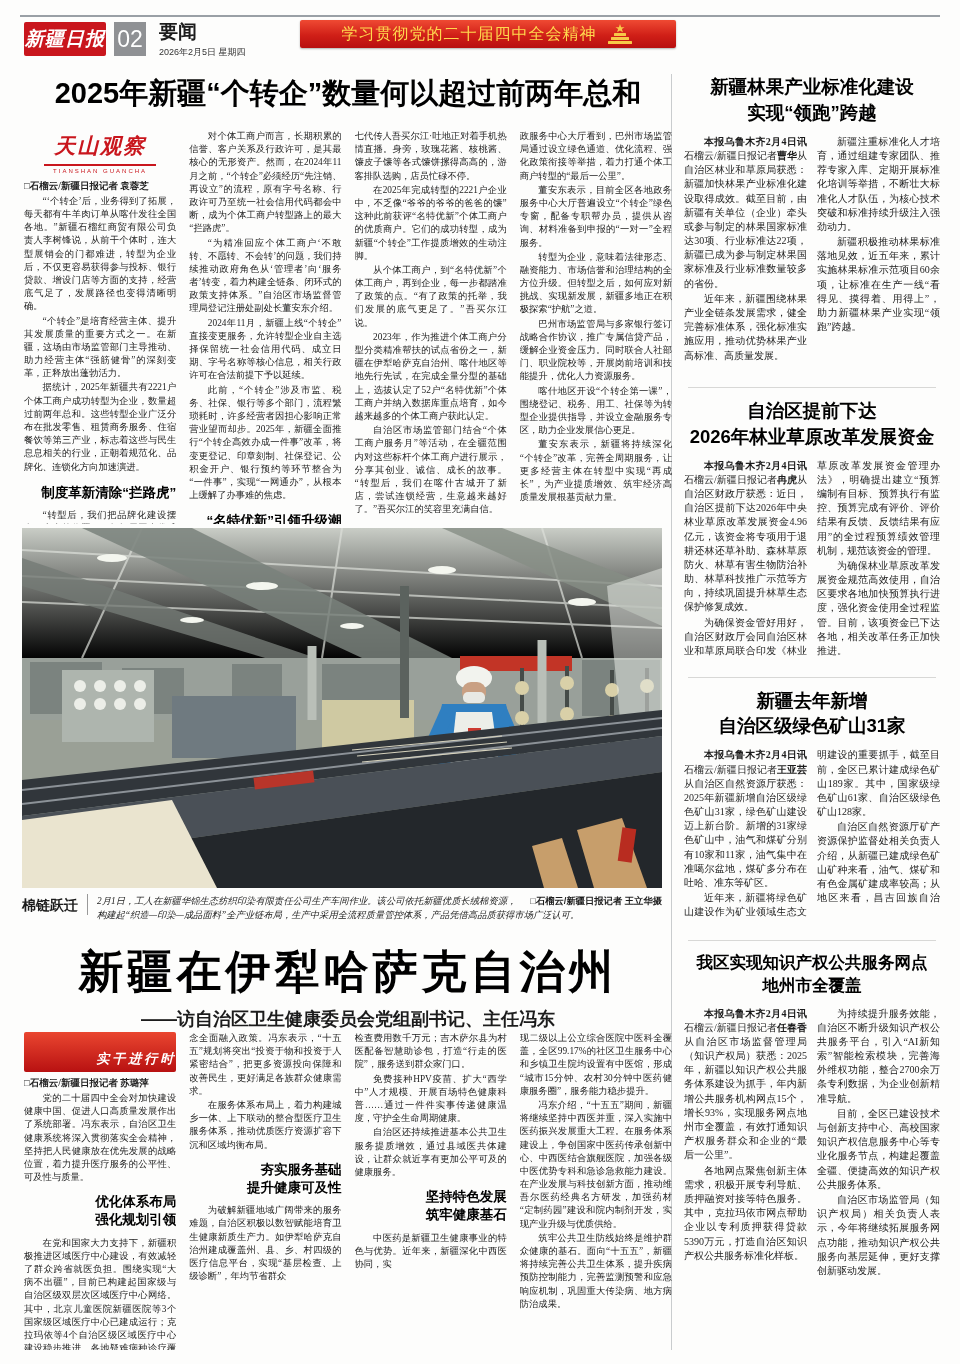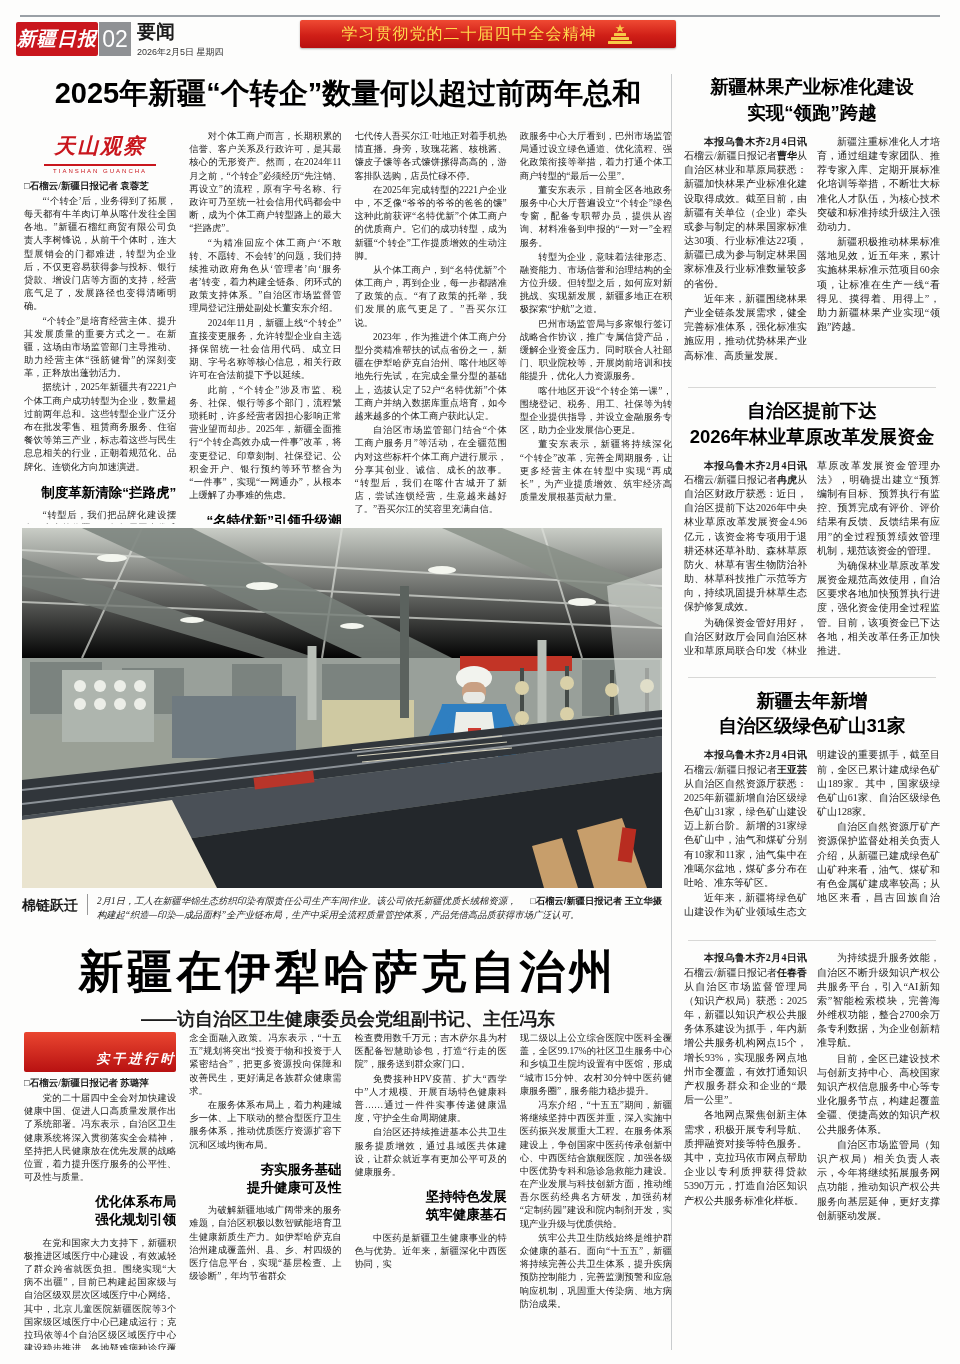--- a/index.html
+++ b/index.html
@@ -5,21 +5,21 @@
 <style>
   * { margin:0; padding:0; box-sizing:border-box; }
   html,body { width:960px; height:1364px; background:#f7f6f3; }
   body { font-family:"Liberation Serif", serif; color:#1c1c1c; }
   .page { position:relative; width:960px; height:1364px; background:#fdfdfc; overflow:hidden; }
 
   .top-rule { position:absolute; left:20px; top:15px; width:920px; height:2px; background:#9aa0a6; }
   .v-rule { position:absolute; left:671px; top:74px; width:1px; height:1276px; background:#c9ccce; }
 
   
-  .masthead { position:absolute; left:16px; top:22px; display:flex; align-items:flex-start; gap:1px; }
+  .masthead { position:absolute; left:24px; top:22px; display:flex; align-items:flex-start; gap:8px; }
   .paper-logo { width:82px; height:34px; background:#c9161d; color:#fff; display:flex; align-items:center; justify-content:center;
     font-family:"Liberation Serif", serif; font-weight:bold; font-style:italic; font-size:19px; letter-spacing:1px; border-radius:2px; }
   .page-num { width:32px; height:34px; background:#8f9194; color:#fff; display:flex; align-items:center; justify-content:center;
     font-family:"Liberation Sans", sans-serif; font-size:23px; }
   .section-block { margin-left:5px; }
   .section-name { font-family:"Liberation Sans", sans-serif; font-weight:bold; font-size:19px; line-height:1.1; }
   .edition-date { font-family:"Liberation Sans", sans-serif; font-size:9px; color:#333; margin-top:3px; }
 
   .theme-banner { position:absolute; left:300px; top:20px; width:376px; height:28px;
     background:linear-gradient(180deg,#ef4a33 0%, #d01f17 55%, #b80f0f 100%);
@@ -342,20 +342,24 @@
           <span>石榴云/新疆日报记者</span><b class="dl">王亚芸</b><span>从自治区自然资源厅获悉：2025年新疆新增自治区级绿色矿山31家，绿色矿山建设迈上新台阶。新增的31家绿色矿山中，油气和煤矿分别有10家和11家，油气集中在准噶尔盆地，煤矿多分布在吐哈、准东等矿区。</span>
         </p>
         <p>近年来，新疆将绿色矿山建设作为矿业领域生态文明建设的重要抓手，截至目前，全区已累计建成绿色矿山189家。其中，国家级绿色矿山61家、自治区级绿色矿山128家。</p>
         <p>自治区自然资源厅矿产资源保护监督处相关负责人介绍，从新疆已建成绿色矿山矿种来看，油气、煤矿和有色金属矿建成率较高；从地区来看，昌吉回族自治州、阿克苏地区等资源富集地区推进较快。</p>
 
       </div>
     </article>
     <div class="rule"></div>
 
     <article class="r4">
+      <h2 class="r-head small">
+        <span style="display:block">我区实现知识产权公共服务网点</span>
+        <span style="display:block">地州市全覆盖</span>
+      </h2>
       <div class="r-body">
         <p style="text-indent:2em">
           <b class="dl">本报乌鲁木齐2月4日讯</b>
           <span>石榴云/新疆日报记者</span><b class="dl">任春香</b><span>从自治区市场监督管理局（知识产权局）获悉：2025年，新疆以知识产权公共服务体系建设为抓手，年内新增公共服务机构网点15个，增长93%，实现服务网点地州市全覆盖，有效打通知识产权服务群众和企业的“最后一公里”。</span>
         </p>
         <p>各地网点聚焦创新主体需求，积极开展专利导航、质押融资对接等特色服务。其中，克拉玛依市网点帮助企业以专利质押获得贷款5390万元，打造自治区知识产权公共服务标准化样板。</p>
         <p>为持续提升服务效能，自治区不断升级知识产权公共服务平台，引入“AI新知索”智能检索模块，完善海外维权功能，整合2700余万条专利数据，为企业创新精准导航。</p>
         <p>目前，全区已建设技术与创新支持中心、高校国家知识产权信息服务中心等专业化服务节点，构建起覆盖全疆、便捷高效的知识产权公共服务体系。</p>
         <p>自治区市场监管局（知识产权局）相关负责人表示，今年将继续拓展服务网点功能，推动知识产权公共服务向基层延伸，更好支撑创新驱动发展。</p>
       </div>

